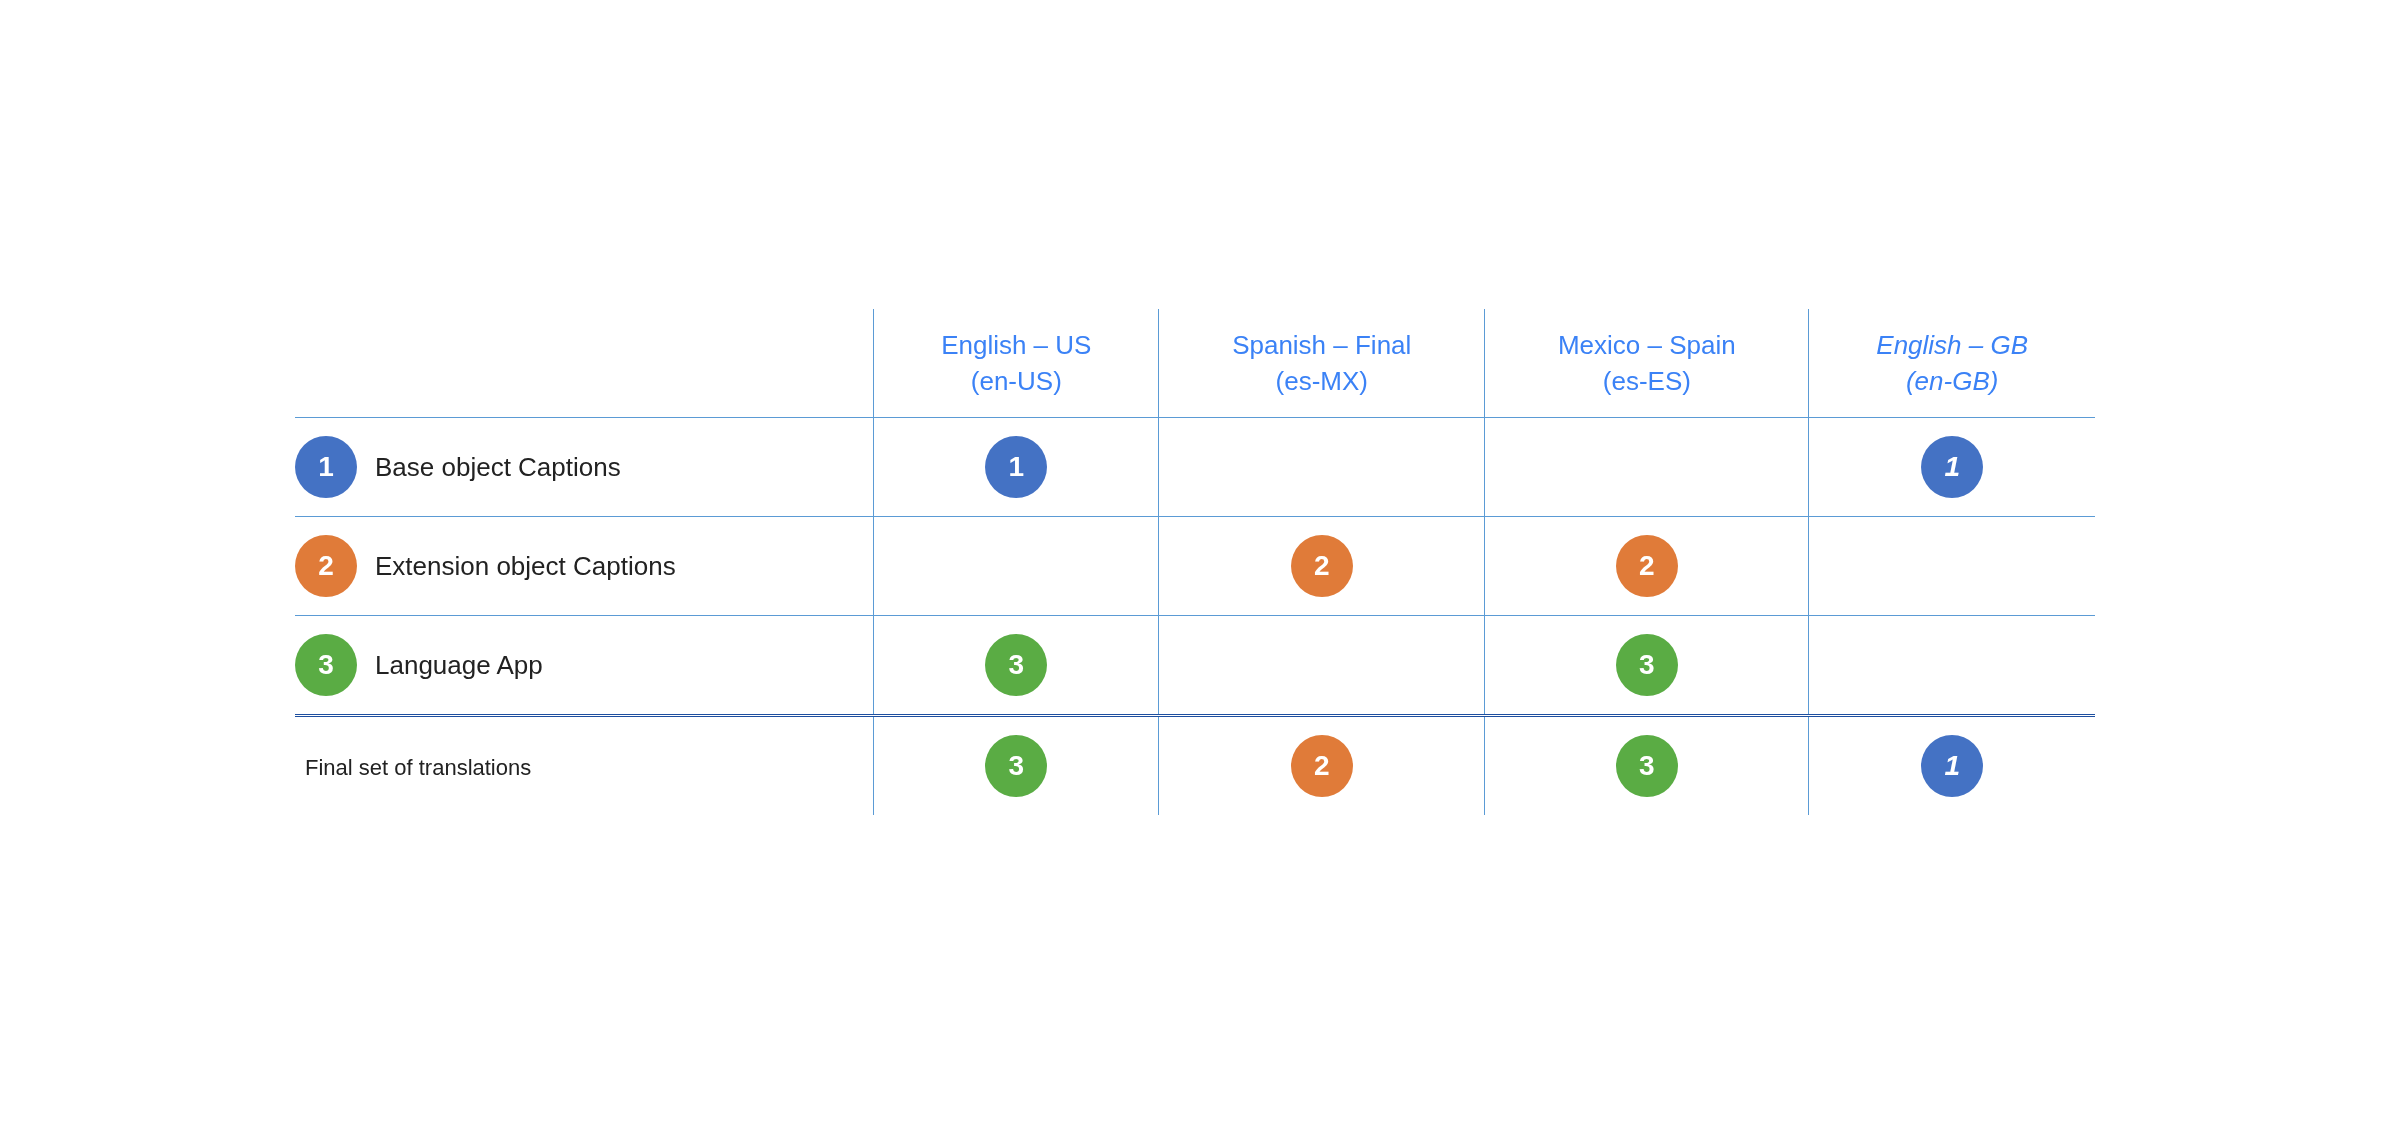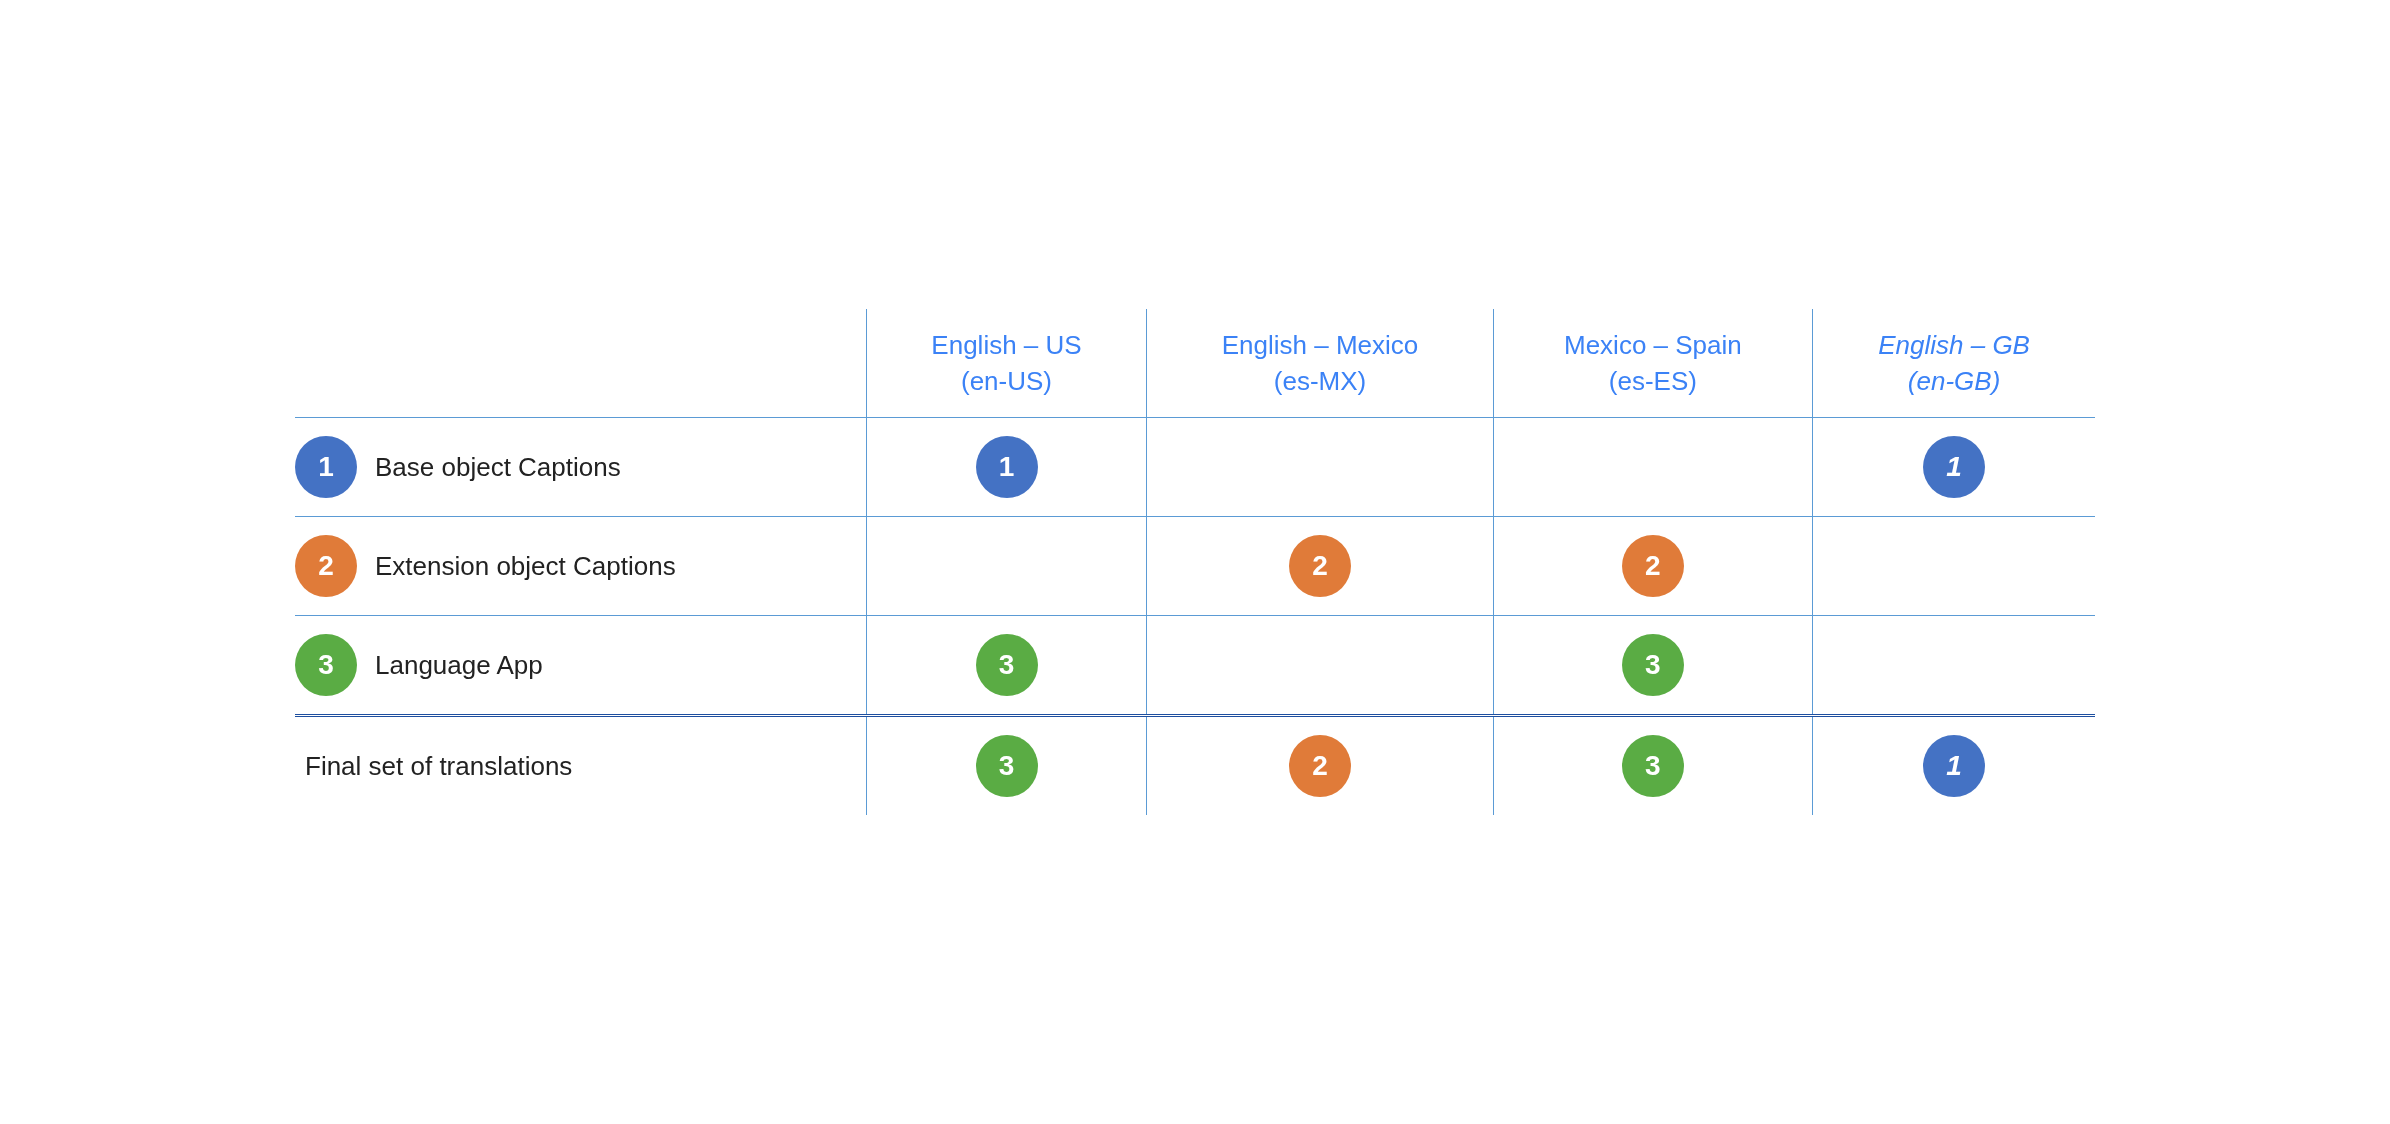--- a/index.html
+++ b/index.html
@@ -72,21 +72,21 @@
     .circle-orange { background-color: #e07b39; }
     .circle-green { background-color: #5aac44; }
 
     .row-label-inner {
       display: flex;
       align-items: center;
       gap: 18px;
     }
     
     .final-row-label {
-      font-size: 26px;
+      font-size: 22px;
       color: #222;
       padding-left: 10px;
     }
     
     thead tr th {
       border-top: none;
     }
     
     tbody tr:last-child td {
       border-bottom: none;
@@ -107,21 +107,21 @@
 <div class="table-wrapper">
   <table>
     <thead>
       <tr>
         <th class="first-col"></th>
         <th>
           <span>English – US</span><br>
           <span>(en-US)</span>
         </th>
         <th>
-          <span>English – Mexico</span><br>
+          <span>Spanish – Final</span><br>
           <span>(es-MX)</span>
         </th>
         <th>
           <span>Mexico – Spain</span><br>
           <span>(es-ES)</span>
         </th>
         <th>
           <span>English – GB</span><br>
           <span>(en-GB)</span>
         </th>

